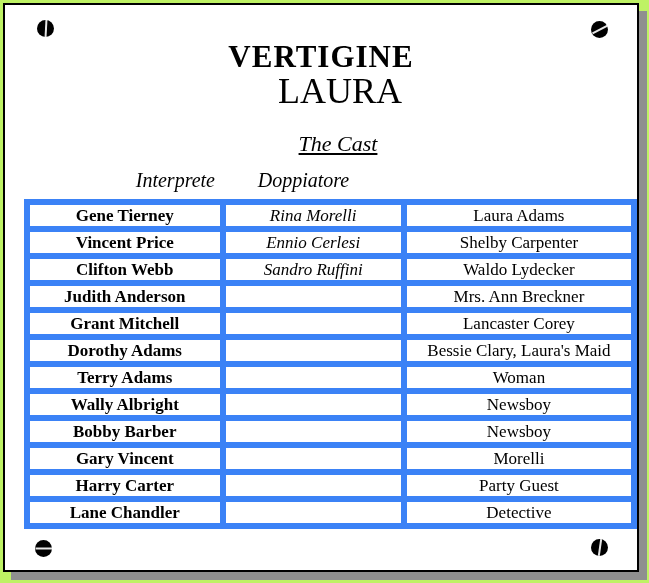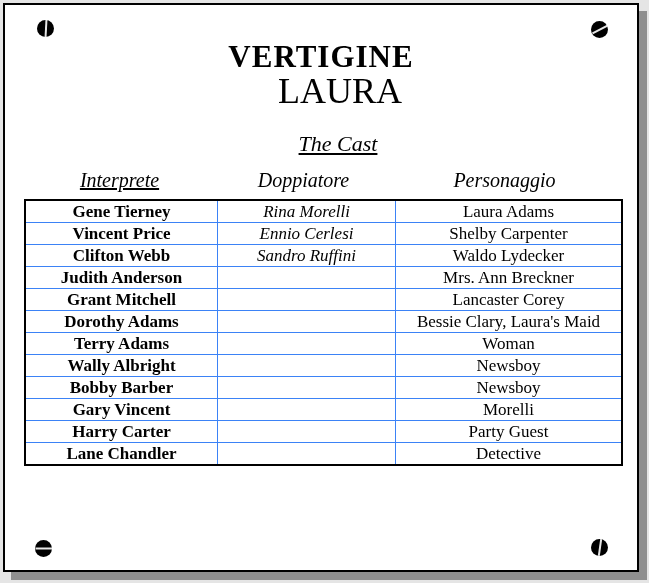--- a/index.html
+++ b/index.html
@@ -1,20 +1,20 @@
 <!DOCTYPE html>
 <html><head>
 <meta charset="utf-8">
 <style>
   html, body { margin: 0; padding: 0; background: #ffffff; }
   .stage {
     position: relative;
     width: 649px;
     height: 583px;
-    background: #e5e5e5;
+    background: #bef264;
     font-family: "Liberation Serif", "DejaVu Serif", serif;
     color: #000000;
     overflow: hidden;
   }
   .card {
     position: absolute;
     left: 3px; top: 3px;
     width: 632px; height: 565px;
     background: #ffffff;
     border: 2px solid #000000;
@@ -62,32 +62,32 @@
   }
   .cast-heading span { text-decoration: underline; }
 
   .col-headers {
     position: absolute; top: 163px; left: 19px;
     width: 593px;
     display: flex;
     font-size: 20px; font-style: italic;
     line-height: 24px;
   }
-  .col-headers .h0 { width: 191px; text-align: center; text-decoration: underline; }
+  .col-headers .h0 { width: 191px; text-align: right; }
   .col-headers .h1 { width: 177px; text-align: center; }
   .col-headers .h2 { width: 225px; text-align: center; }
 
   table.cast {
     position: absolute; top: 194px; left: 19px;
     border-collapse: collapse;
     border: 2px solid #000000;
     table-layout: fixed;
   }
   table.cast td {
-    border: 1px solid #3b82f6;
+    border: 6px solid #3b82f6;
     height: 21px;
     padding: 0 2px;
     text-align: center;
     vertical-align: middle;
     font-size: 17px;
     line-height: 20px;
     overflow: hidden;
     white-space: nowrap;
   }
   table.cast td.c0 { width: 187px; font-weight: bold; }
@@ -115,21 +115,20 @@
 
     <div class="title">VERTIGINE</div>
     <div class="subtitle">LAURA</div>
     <div class="cast-heading">
       <span>The Cast</span>
     </div>
 
     <div class="col-headers">
       <span class="h0">Interprete</span>
       <span class="h1">Doppiatore</span>
-      <span class="h2">Personaggio</span>
     </div>
 
     <table class="cast">
       <tbody>
           <tr>
             <td class="c0">Gene Tierney</td>
             <td class="c1">Rina Morelli</td>
             <td class="c2">Laura Adams</td>
           </tr>
           <tr>

